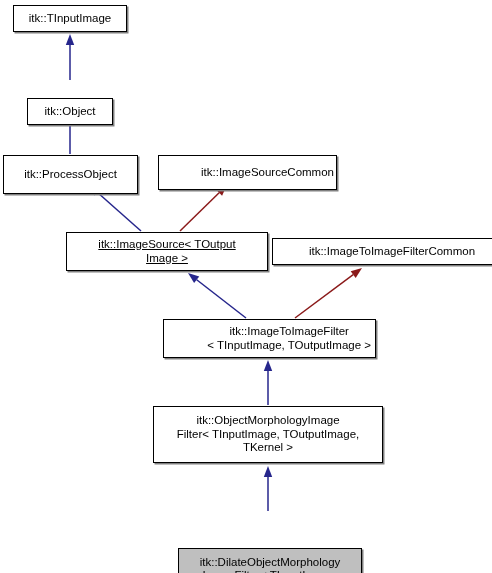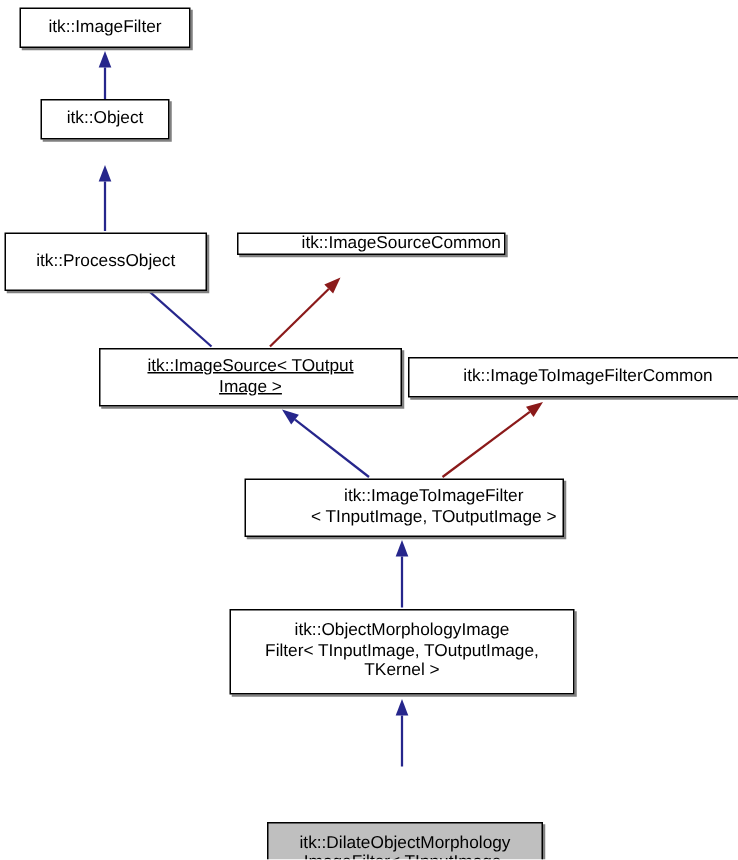--- a/index.html
+++ b/index.html
@@ -81,29 +81,29 @@
         <line x1="268" y1="405" x2="268" y2="371" stroke="#26268c" stroke-width="1.5"></line>
         <polygon points="268,360 272.2,371 263.8,371" fill="#26268c"></polygon>
       </g>
       <g>
         <line x1="268" y1="511" x2="268" y2="477" stroke="#26268c" stroke-width="1.5"></line>
         <polygon points="268,466 272.2,477 263.8,477" fill="#26268c"></polygon>
       </g>
     </svg>
   <div id="nodes">
       <div class="node" style="left: 13px; top: 5px; width: 114px; height: 27px;">
-        <span class="label">itk::ImageFilter</span>
+        <span class="label">itk::TInputImage</span>
       </div>
-      <div class="node" style="left: 27px; top: 66px; width: 86px; height: 27px;">
+      <div class="node" style="left: 27px; top: 98px; width: 86px; height: 27px;">
         <span class="label">itk::Object</span>
       </div>
       <div class="node" style="left: 3px; top: 155px; width: 135px; height: 39px;">
         <span class="label">itk::ProcessObject</span>
       </div>
-      <div class="node" style="left: 158px; top: 155px; width: 179px; height: 15px; padding-left: 44px;">
+      <div class="node" style="left: 158px; top: 155px; width: 179px; height: 35px; padding-left: 44px;">
         <span class="label">itk::ImageSourceCommon</span>
       </div>
       <div class="node" style="left: 66px; top: 232px; width: 202px; height: 39px; text-decoration: underline;">
         <span class="label">itk::ImageSource&lt; TOutput
 Image &gt;</span>
       </div>
       <div class="node" style="left: 272px; top: 238px; width: 240px; height: 27px;">
         <span class="label">itk::ImageToImageFilterCommon</span>
       </div>
       <div class="node" style="left: 163px; top: 319px; width: 213px; height: 39px; justify-content: flex-end;">

